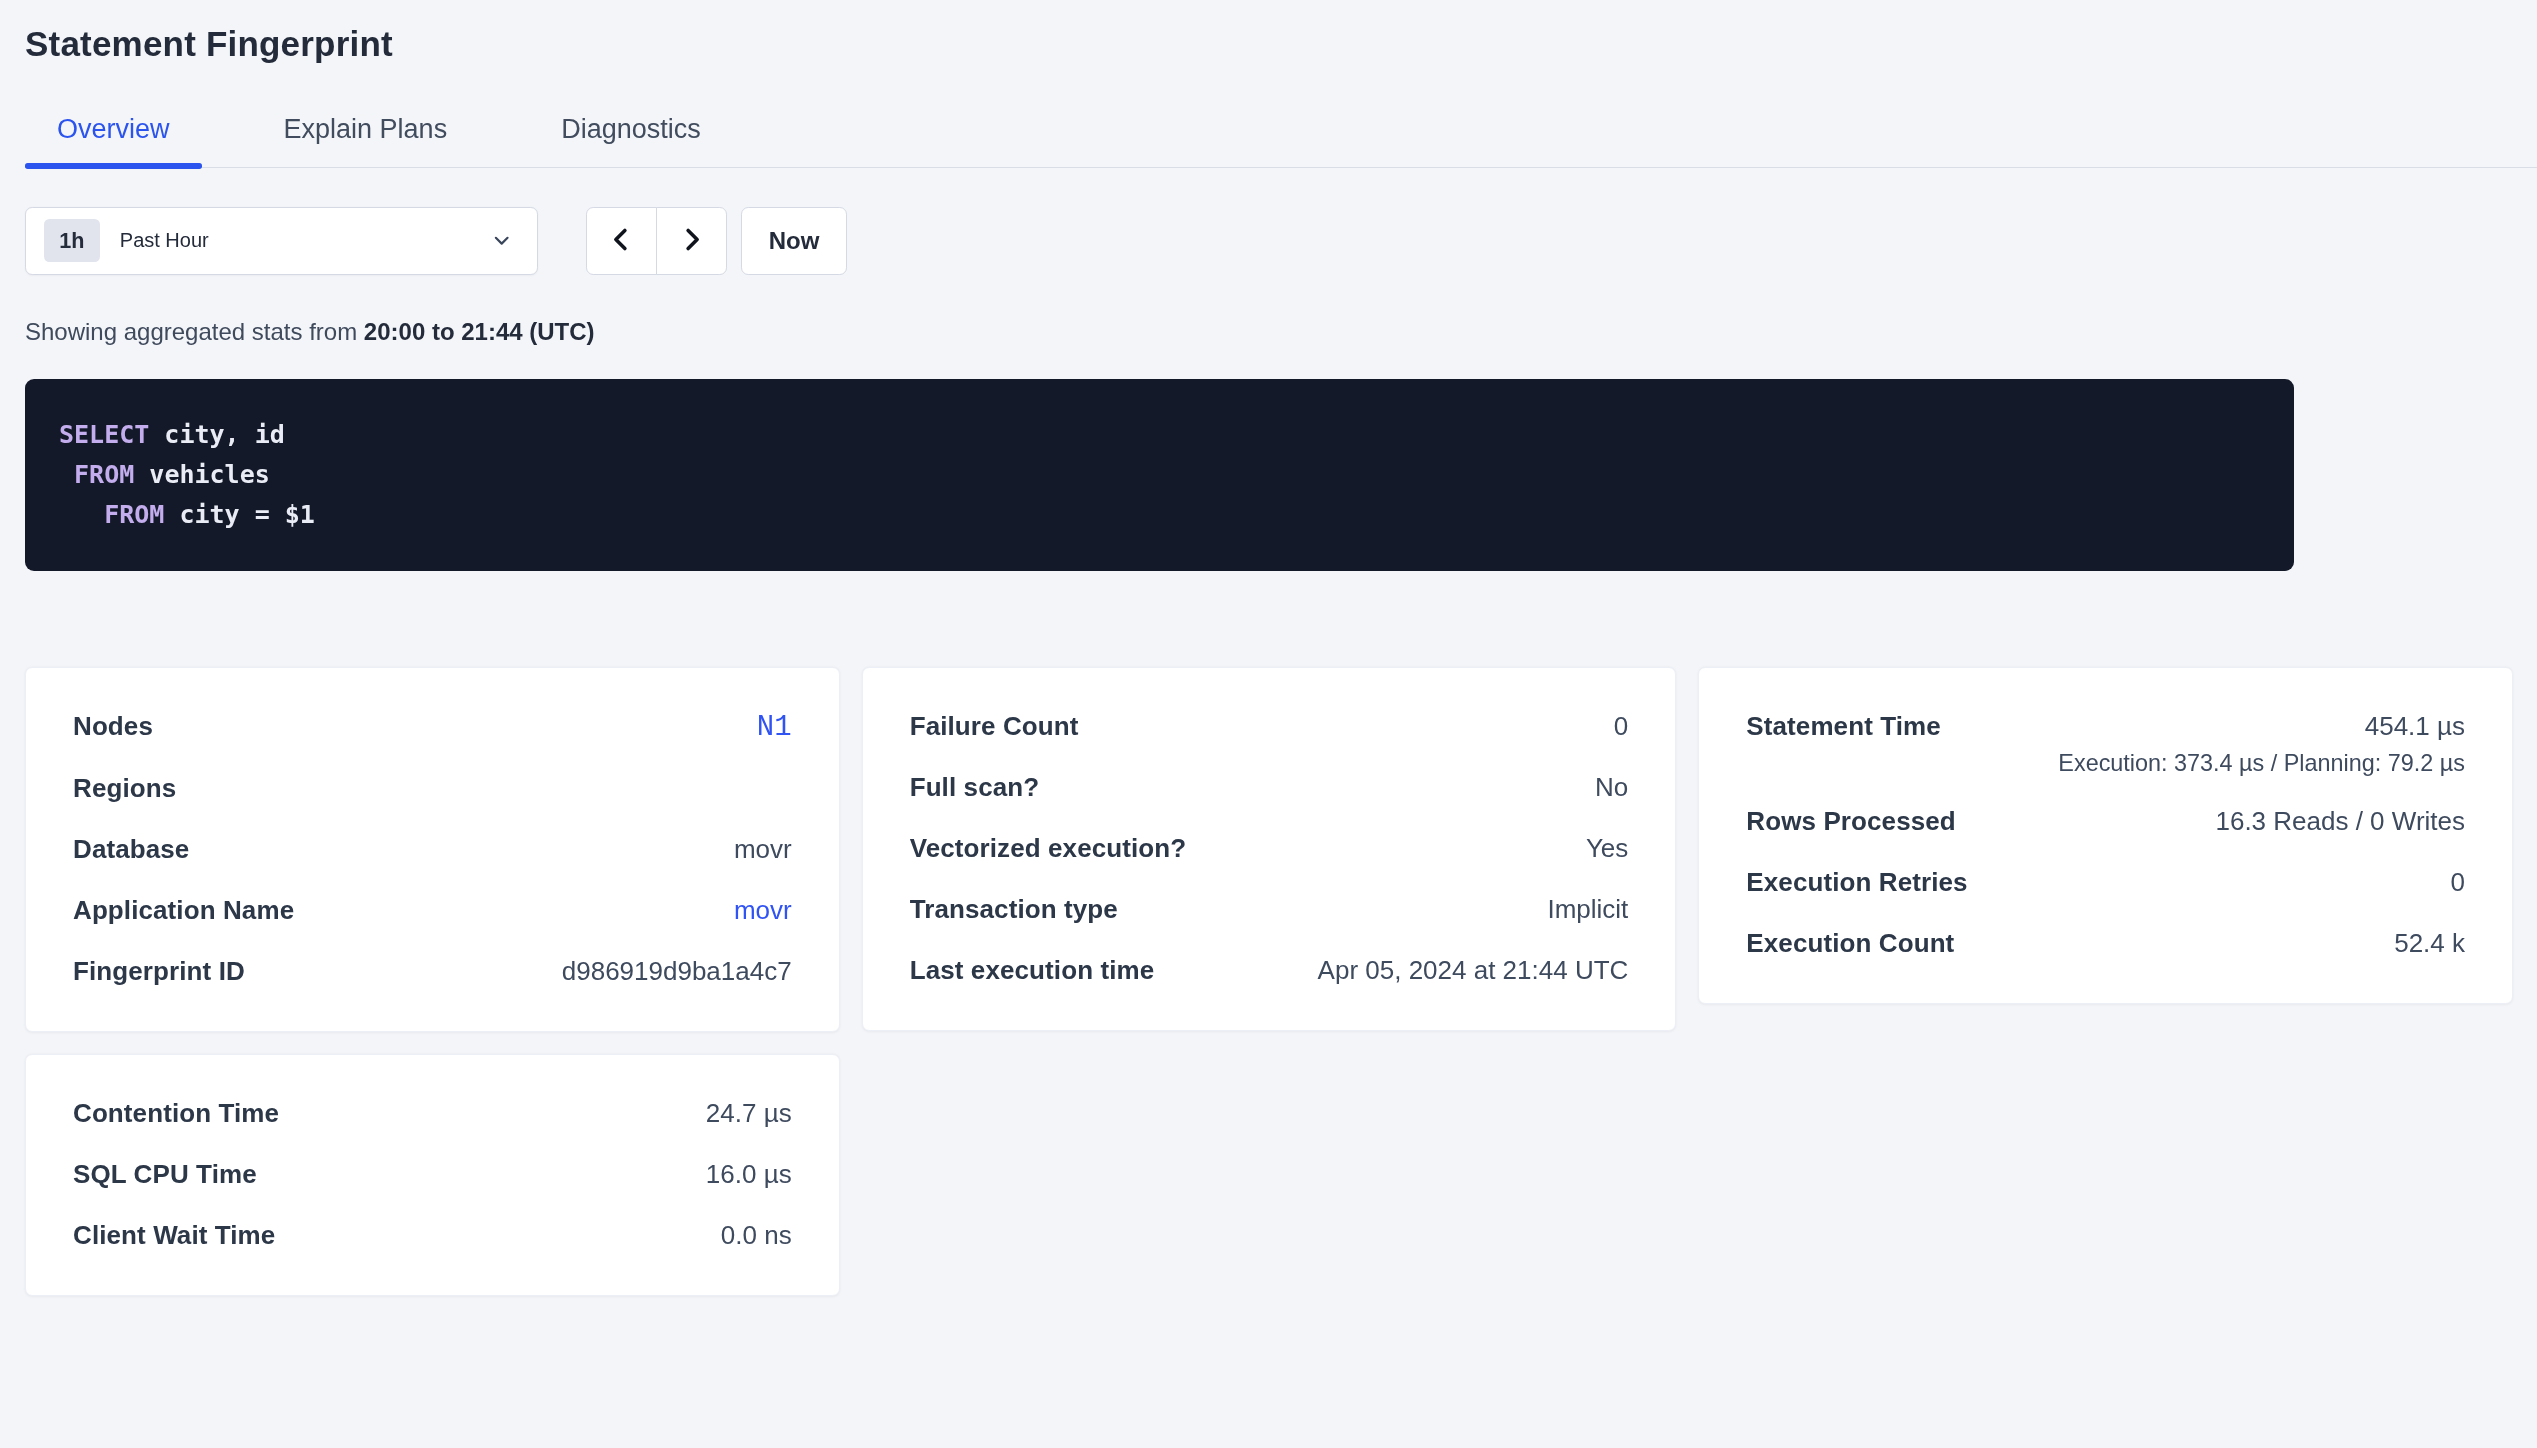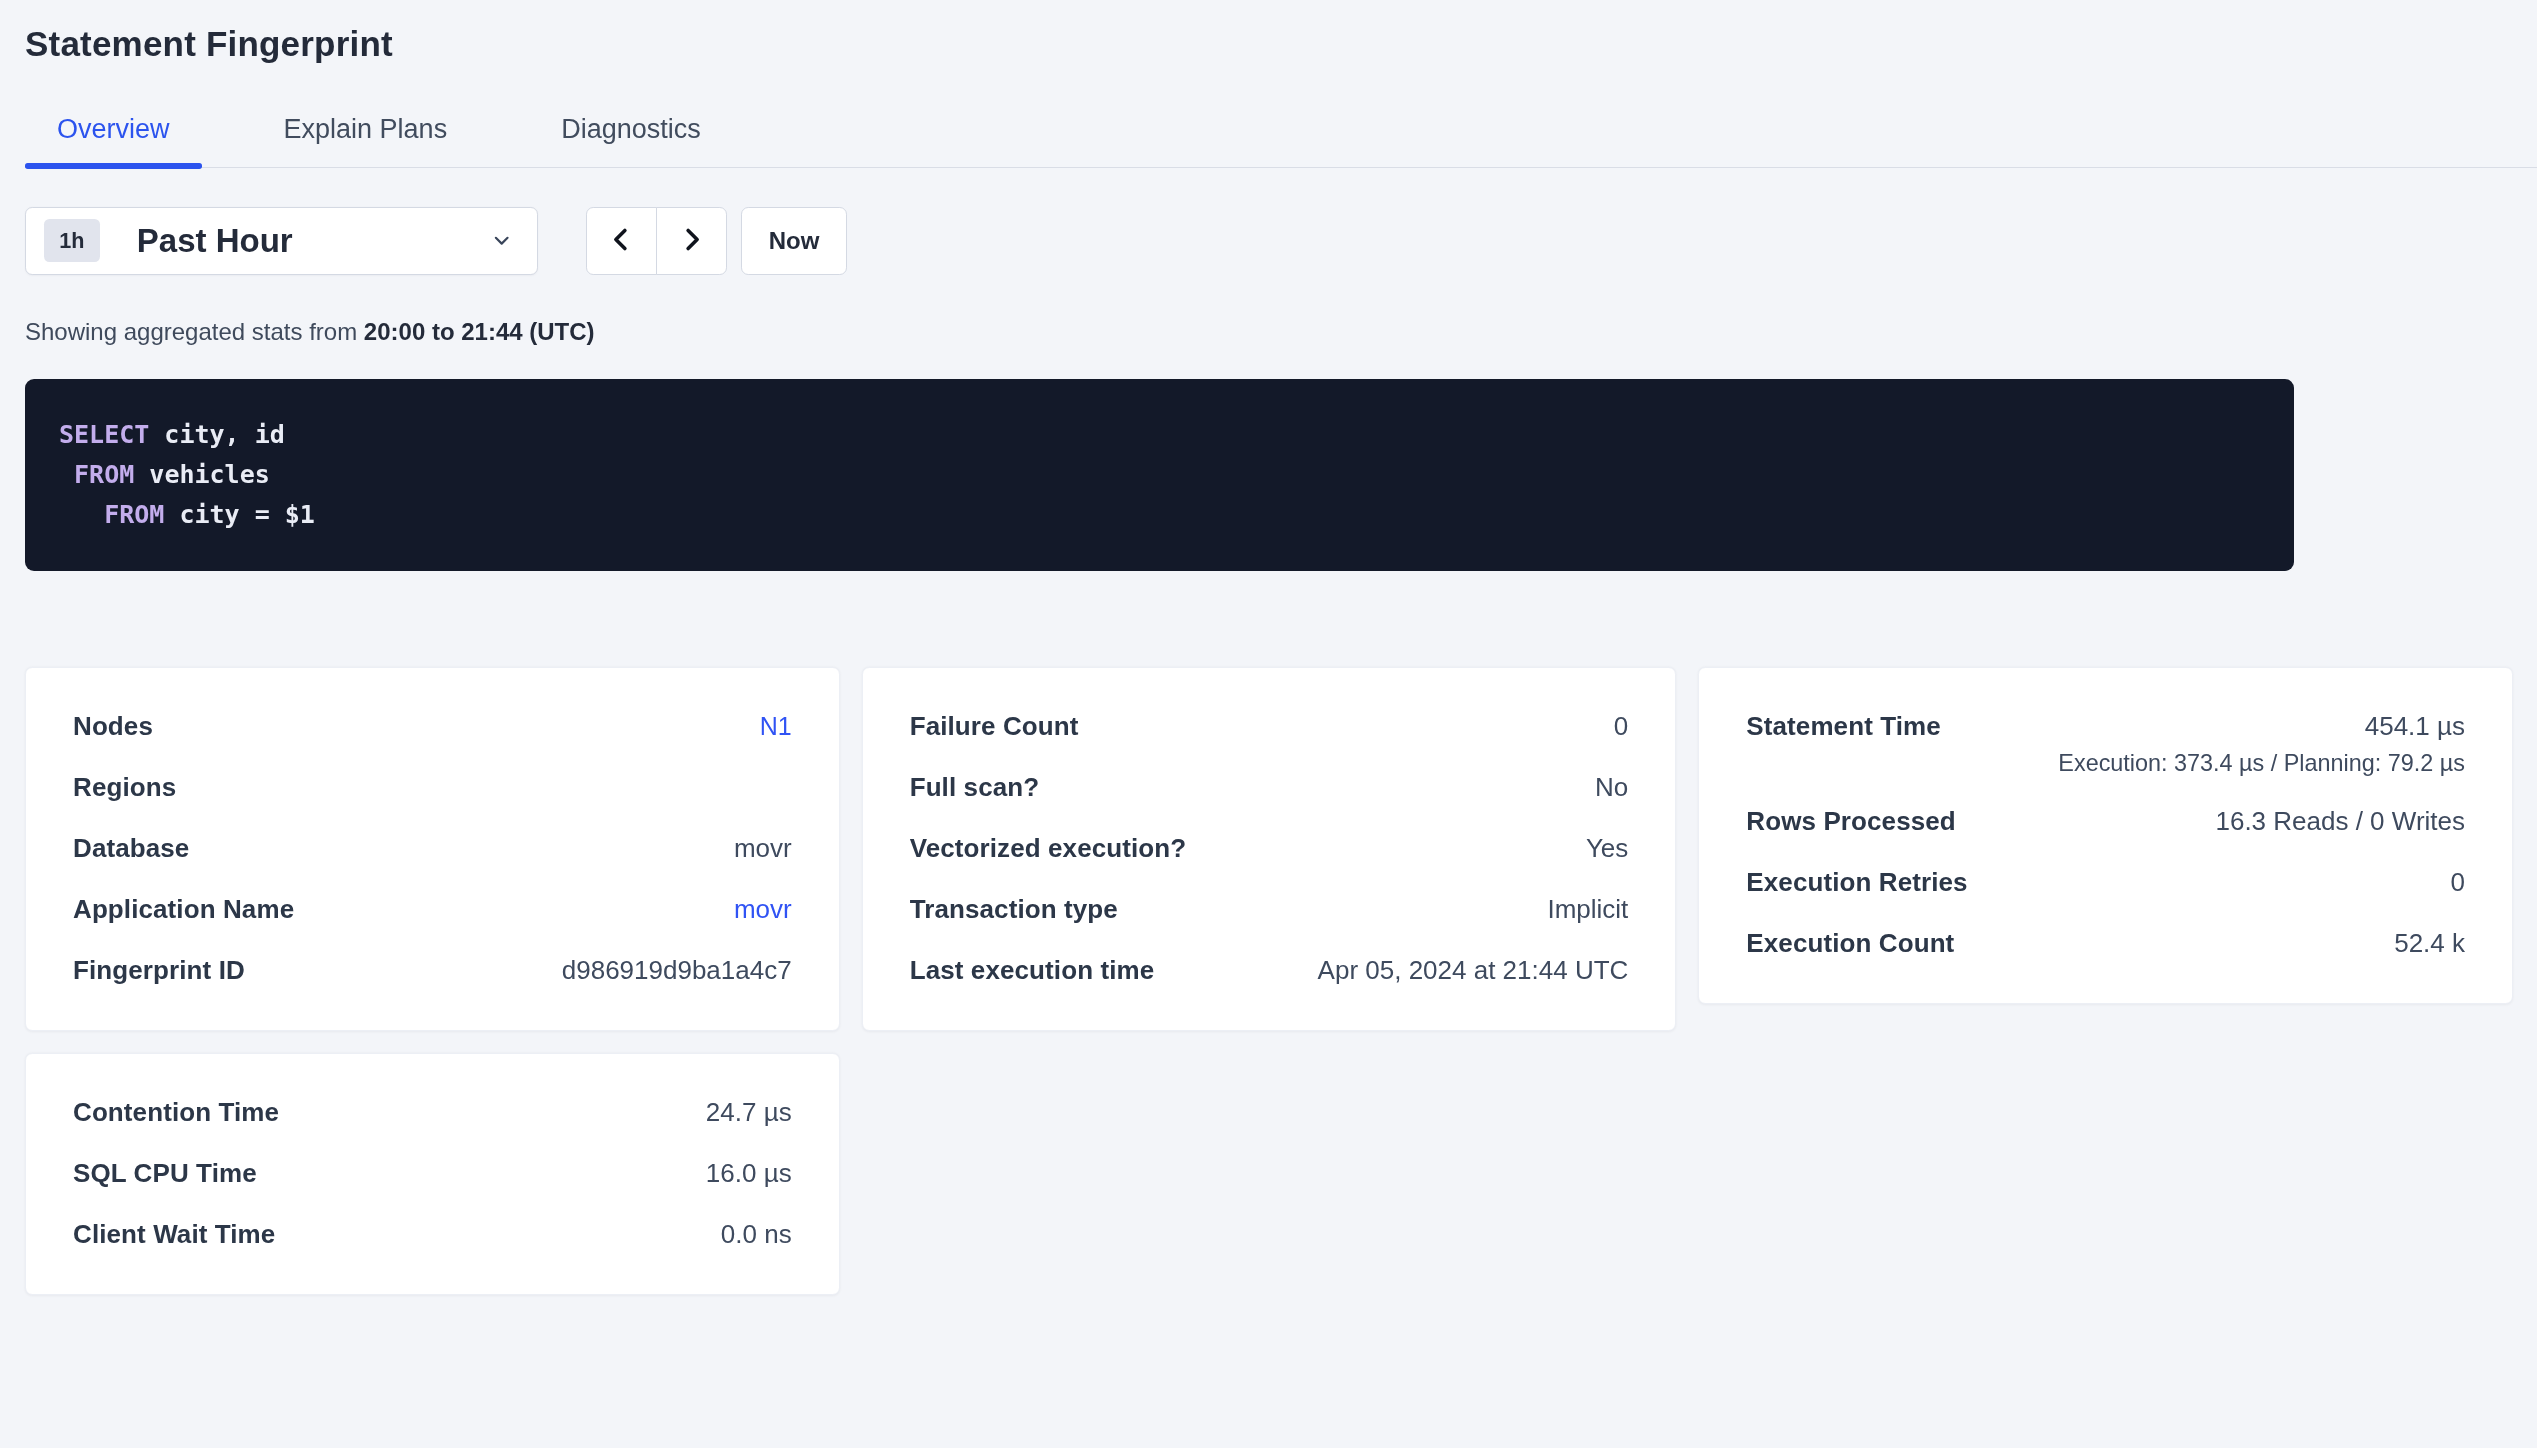--- a/index.html
+++ b/index.html
@@ -50,21 +50,21 @@
     padding:0 23.4px 0 18px; cursor:pointer;
     font-family:inherit;
     box-shadow:0 0.9px 1.8px rgba(20,26,46,.04);
   }
   .preset-badge {
     background:#e1e4ed; color:#242b3a;
     font-size:21.6px; font-weight:700;
     padding:10.8px 15.3px; border-radius:5.4px;
     margin-right:20px; line-height:1;
   }
-  .dd-label { font-size:33px; font-weight:700; color:#242b3a;margin-left:17px; }
+  .dd-label { font-size:20px; font-weight:400; color:#242b3a; }
   .dd-chevron { margin-left:auto; display:flex; align-items:center; color:#39455a; }
 
   .nav-group { display:flex; margin-left:34px; }
   .nav-btn {
     width:71px; height:68px;
     background:#fff; border:0.9px solid #d4d9e3;
     display:flex; align-items:center; justify-content:center;
     cursor:pointer; color:#10141d;
   }
   .nav-btn.prev { border-radius:7.2px 0 0 7.2px; }
@@ -111,21 +111,21 @@
     border:0.9px solid #eceff5;
     border-radius:7.2px;
     padding:43px 47px;
     box-shadow:0 0.9px 2.7px rgba(20,26,46,.05);
     display:flex; flex-direction:column; gap:29px;
   }
   .row { display:flex; justify-content:space-between; align-items:baseline; min-height:32px; }
   .row .lbl { font-size:26px; font-weight:700; color:#2c3748; letter-spacing:0.1px; }
   .row .val { font-size:26px; font-weight:400; color:#3e4a5e; text-align:right; }
   .row .val.link { color:#3053f4; cursor:pointer; }
-  .row .val.mono { font-family:Liberation Sans, sans-serif; font-size:25px; }
+  .row .val.mono { font-family:Liberation Mono, monospace; font-size:29px; }
   .row-multi { display:flex; flex-direction:column; }
   .row-sub {
     margin-top:7.2px; text-align:right;
     font-size:23.4px; color:#3e4a5e; font-weight:400;
   }
 </style>
 </head>
 <body>
 
 <div class="page">

